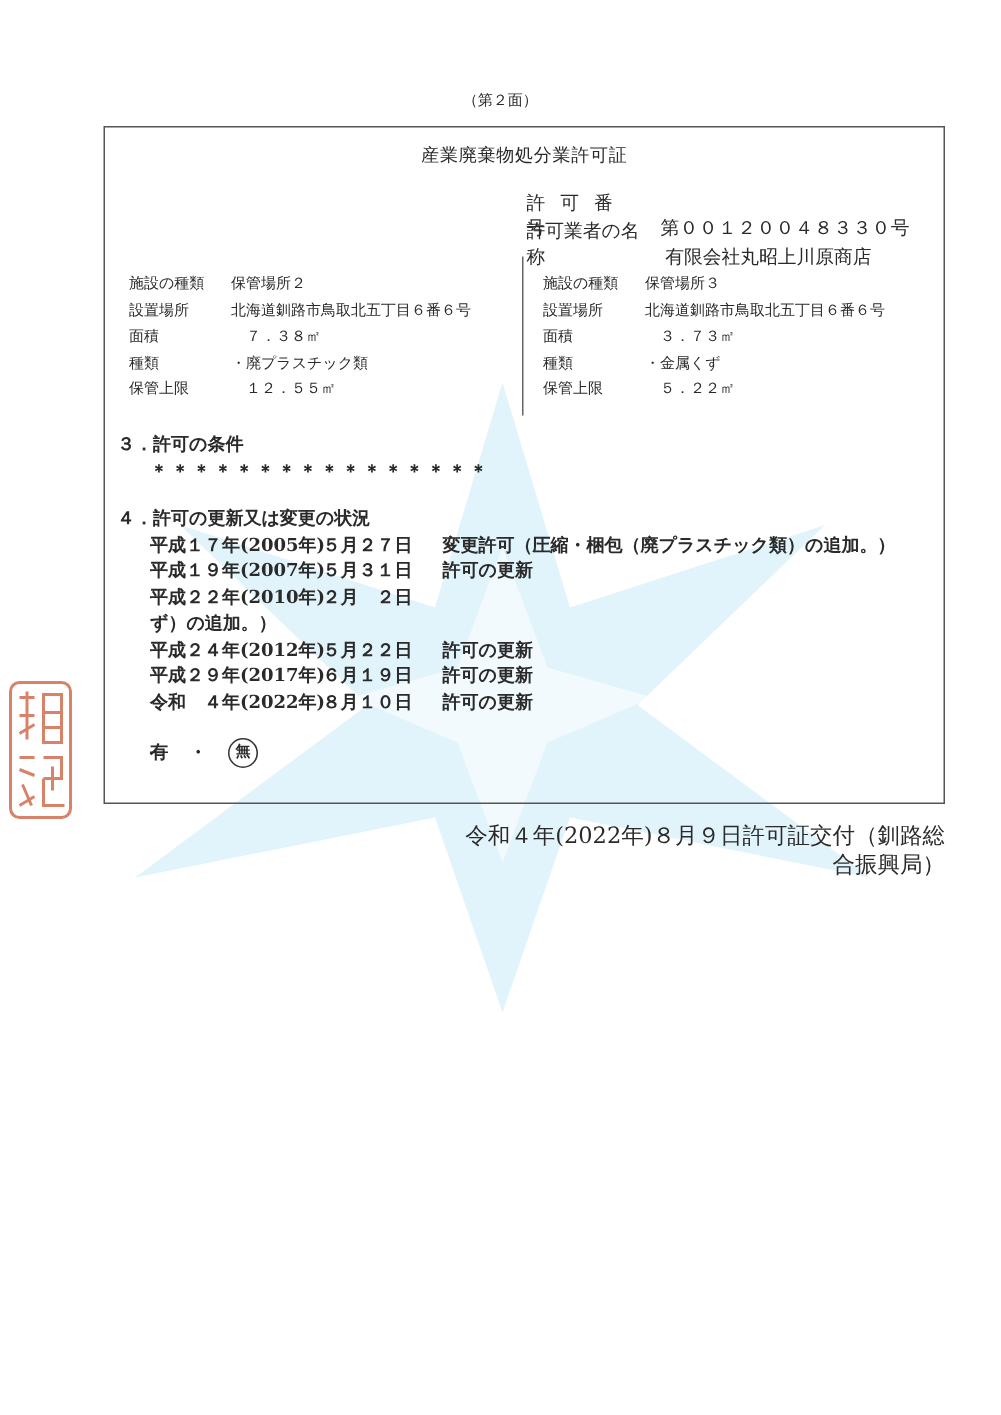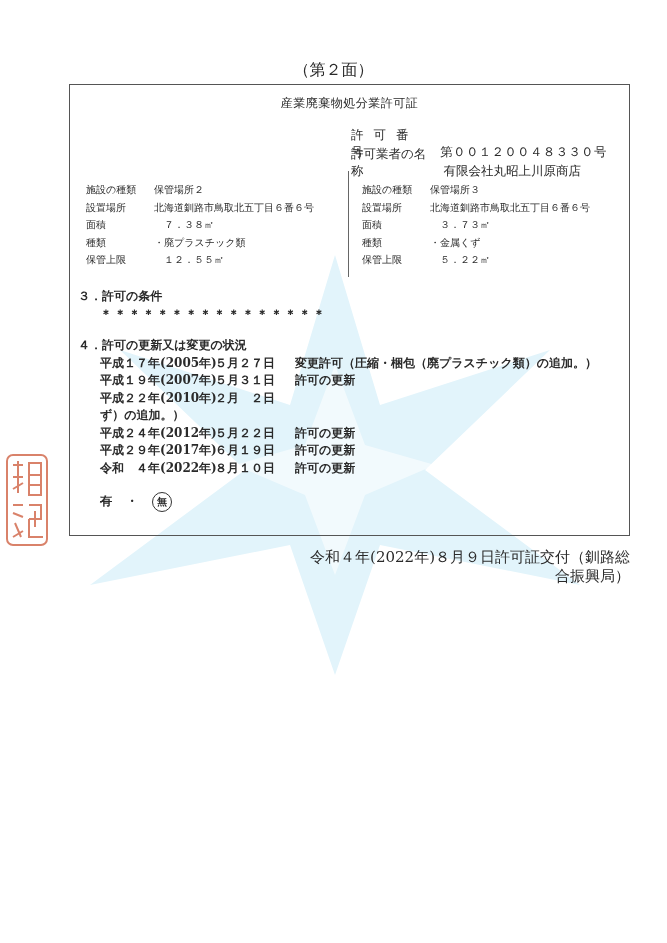--- a/index.html
+++ b/index.html
@@ -1,21 +1,21 @@
 <!DOCTYPE html>
 <html><head>
   <meta charset="utf-8">
   <style>
     html, body { margin: 0; padding: 0; }
     body {
       width: 667px; height: 943px; background: #ffffff; position: relative; overflow: hidden;
       font-family: "DejaVu Serif", "Liberation Serif", serif; color: #2a2a2a;
     }
     .watermark { position: absolute; left: 80px; top: 255px; width: 510px; height: 420px; z-index: 0; }
-    .page-label { position: absolute; top: 60px; left: 0; width: 667px; text-align: center; font-size: 16px; z-index: 1; }
+    .page-label { position: absolute; top: 60px; left: 0; width: 667px; text-align: center; font-size: 10px; z-index: 1; }
     .frame {
       position: absolute; left: 69px; top: 84px; width: 561px; height: 452px;
       border: 1px solid #555; box-sizing: border-box; z-index: 1;
     }
     .frame .title { position: absolute; top: 10px; left: 0; width: 100%; text-align: center; font-size: 12px; letter-spacing: 0.5px; font-family: Liberation Serif, serif; }
     .permit-no { position: absolute; top: 42px; left: 281px; font-size: 12.5px; letter-spacing: 0.3px; }
     .permit-no .label { display: inline-block; width: 85px; letter-spacing: 10px; }
     .permit-holder { position: absolute; top: 61px; left: 281px; font-size: 12.5px; font-family: Liberation Mono, monospace; }
     .permit-holder .label { display: inline-block; width: 85px; }
     .facility { position: absolute; top: 96px; font-size: 10px; line-height: 17.6px; }

